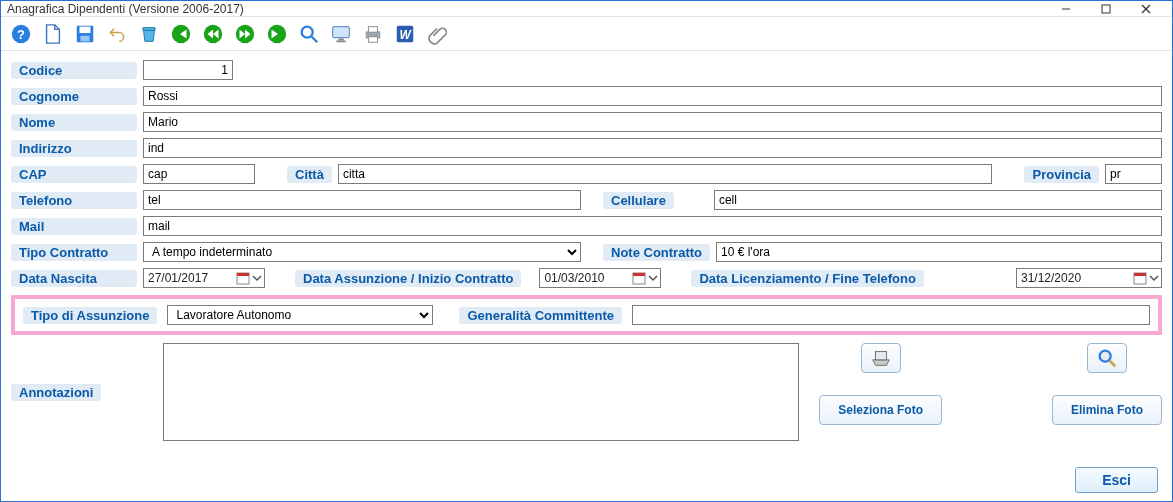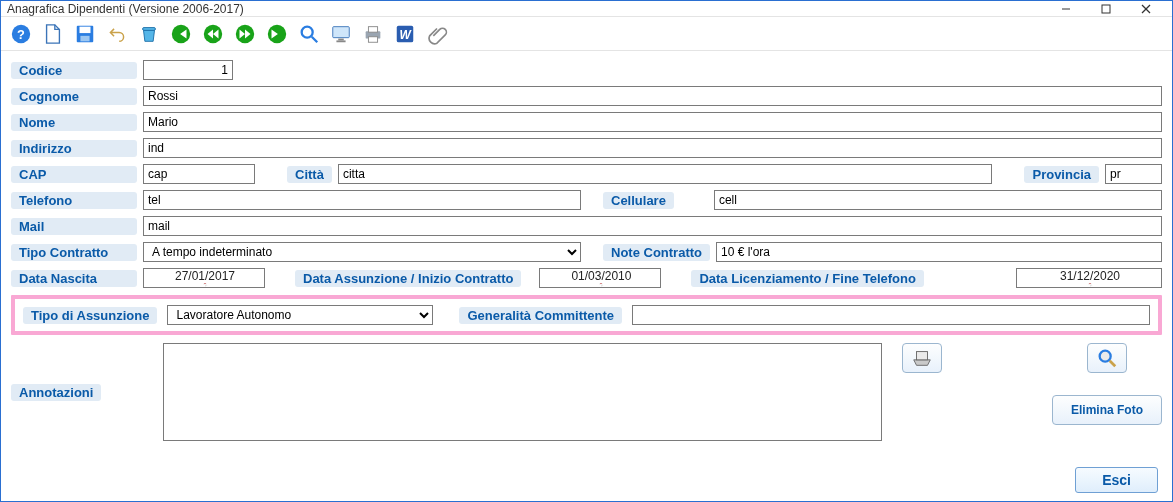--- a/index.html
+++ b/index.html
@@ -12,21 +12,21 @@
   .tbtn { width: 28px; height: 28px; display: flex; align-items: center; justify-content: center; border-radius: 2px; }
   .tbtn svg { width: 22px; height: 22px; }
   .content { flex: 1; padding: 8px 10px 8px 10px; position: relative; }
   .row { display: flex; align-items: center; gap: 6px; margin-bottom: 4px; min-height: 22px; }
   .lbl { color: #0a5aa8; background: #e1ebf5; border-radius: 3px; padding: 1px 8px; font-weight: 600; white-space: nowrap; font-size:13px; }
   .lbl-w { width: 126px; display: inline-block; }
   input.txt, select.txt, textarea.txt {
     border: 1px solid #7a7a7a; padding: 1px 4px; font: inherit; height: 20px; background: #fff; outline: none;
   }
   .white-wide { flex: 1; }
-  .datefield { display: flex; align-items: center; border: 1px solid #7a7a7a; height: 20px; padding: 0 2px 0 4px; width: 122px; flex-direction: column; }
+  .datefield { display: flex; align-items: center; border: 1px solid #7a7a7a; height: 20px; padding: 0 2px 0 4px; width: 122px; }
   .datefield span.val { flex: 1; }
   .datefield .calicon { width: 14px; height: 14px; }
   .datefield .dd { width: 10px; height: 10px; margin-left: 2px; }
   .box { border: 4px solid #f9a8d4; border-radius: 1px; padding: 6px 8px; margin-top: 6px; display: flex; align-items: center; gap: 10px; }
   .notes-area { display: flex; margin-top: 8px; gap: 20px; }
   textarea.annot { height: 98px; resize: none; flex: 1; overflow-y: scroll; }
   .photo-col { display: flex; flex-direction: column; align-items: center; gap: 22px; }
   .iconbtn, .pillbtn {
     border: 1px solid #9bb6cf; background: linear-gradient(#fdfefe,#e8f1fb); border-radius: 4px;
     height: 30px; display: inline-flex; align-items: center; justify-content: center; padding: 0 18px;
@@ -263,20 +263,23 @@
       </div>
       <textarea class="txt annot" style=""></textarea>
 
       <div class="photo-col">
         <div class="iconbtn">
           <svg width="22" height="22" viewBox="0 0 24 24">
               <path d="M3 14h18l-3 6H6z" fill="#c9c9c9" stroke="#666"></path>
               <rect x="6" y="5" width="12" height="9" fill="#eaeaea" stroke="#666"></rect>
             </svg>
         </div>
+        <div class="pillbtn">
+          <span>Seleziona Foto</span>
+        </div>
       </div>
 
       <div class="photo-col" style="margin-left:90px;">
         <div class="iconbtn">
           <svg width="22" height="22" viewBox="0 0 24 24">
               <circle cx="10" cy="10" r="6" fill="#eaeaea" stroke="#2a7de1" stroke-width="2.5"></circle>
               <line x1="15" y1="15" x2="21" y2="21" stroke="#caa24a" stroke-width="3"></line>
             </svg>
         </div>
         <div class="pillbtn">

